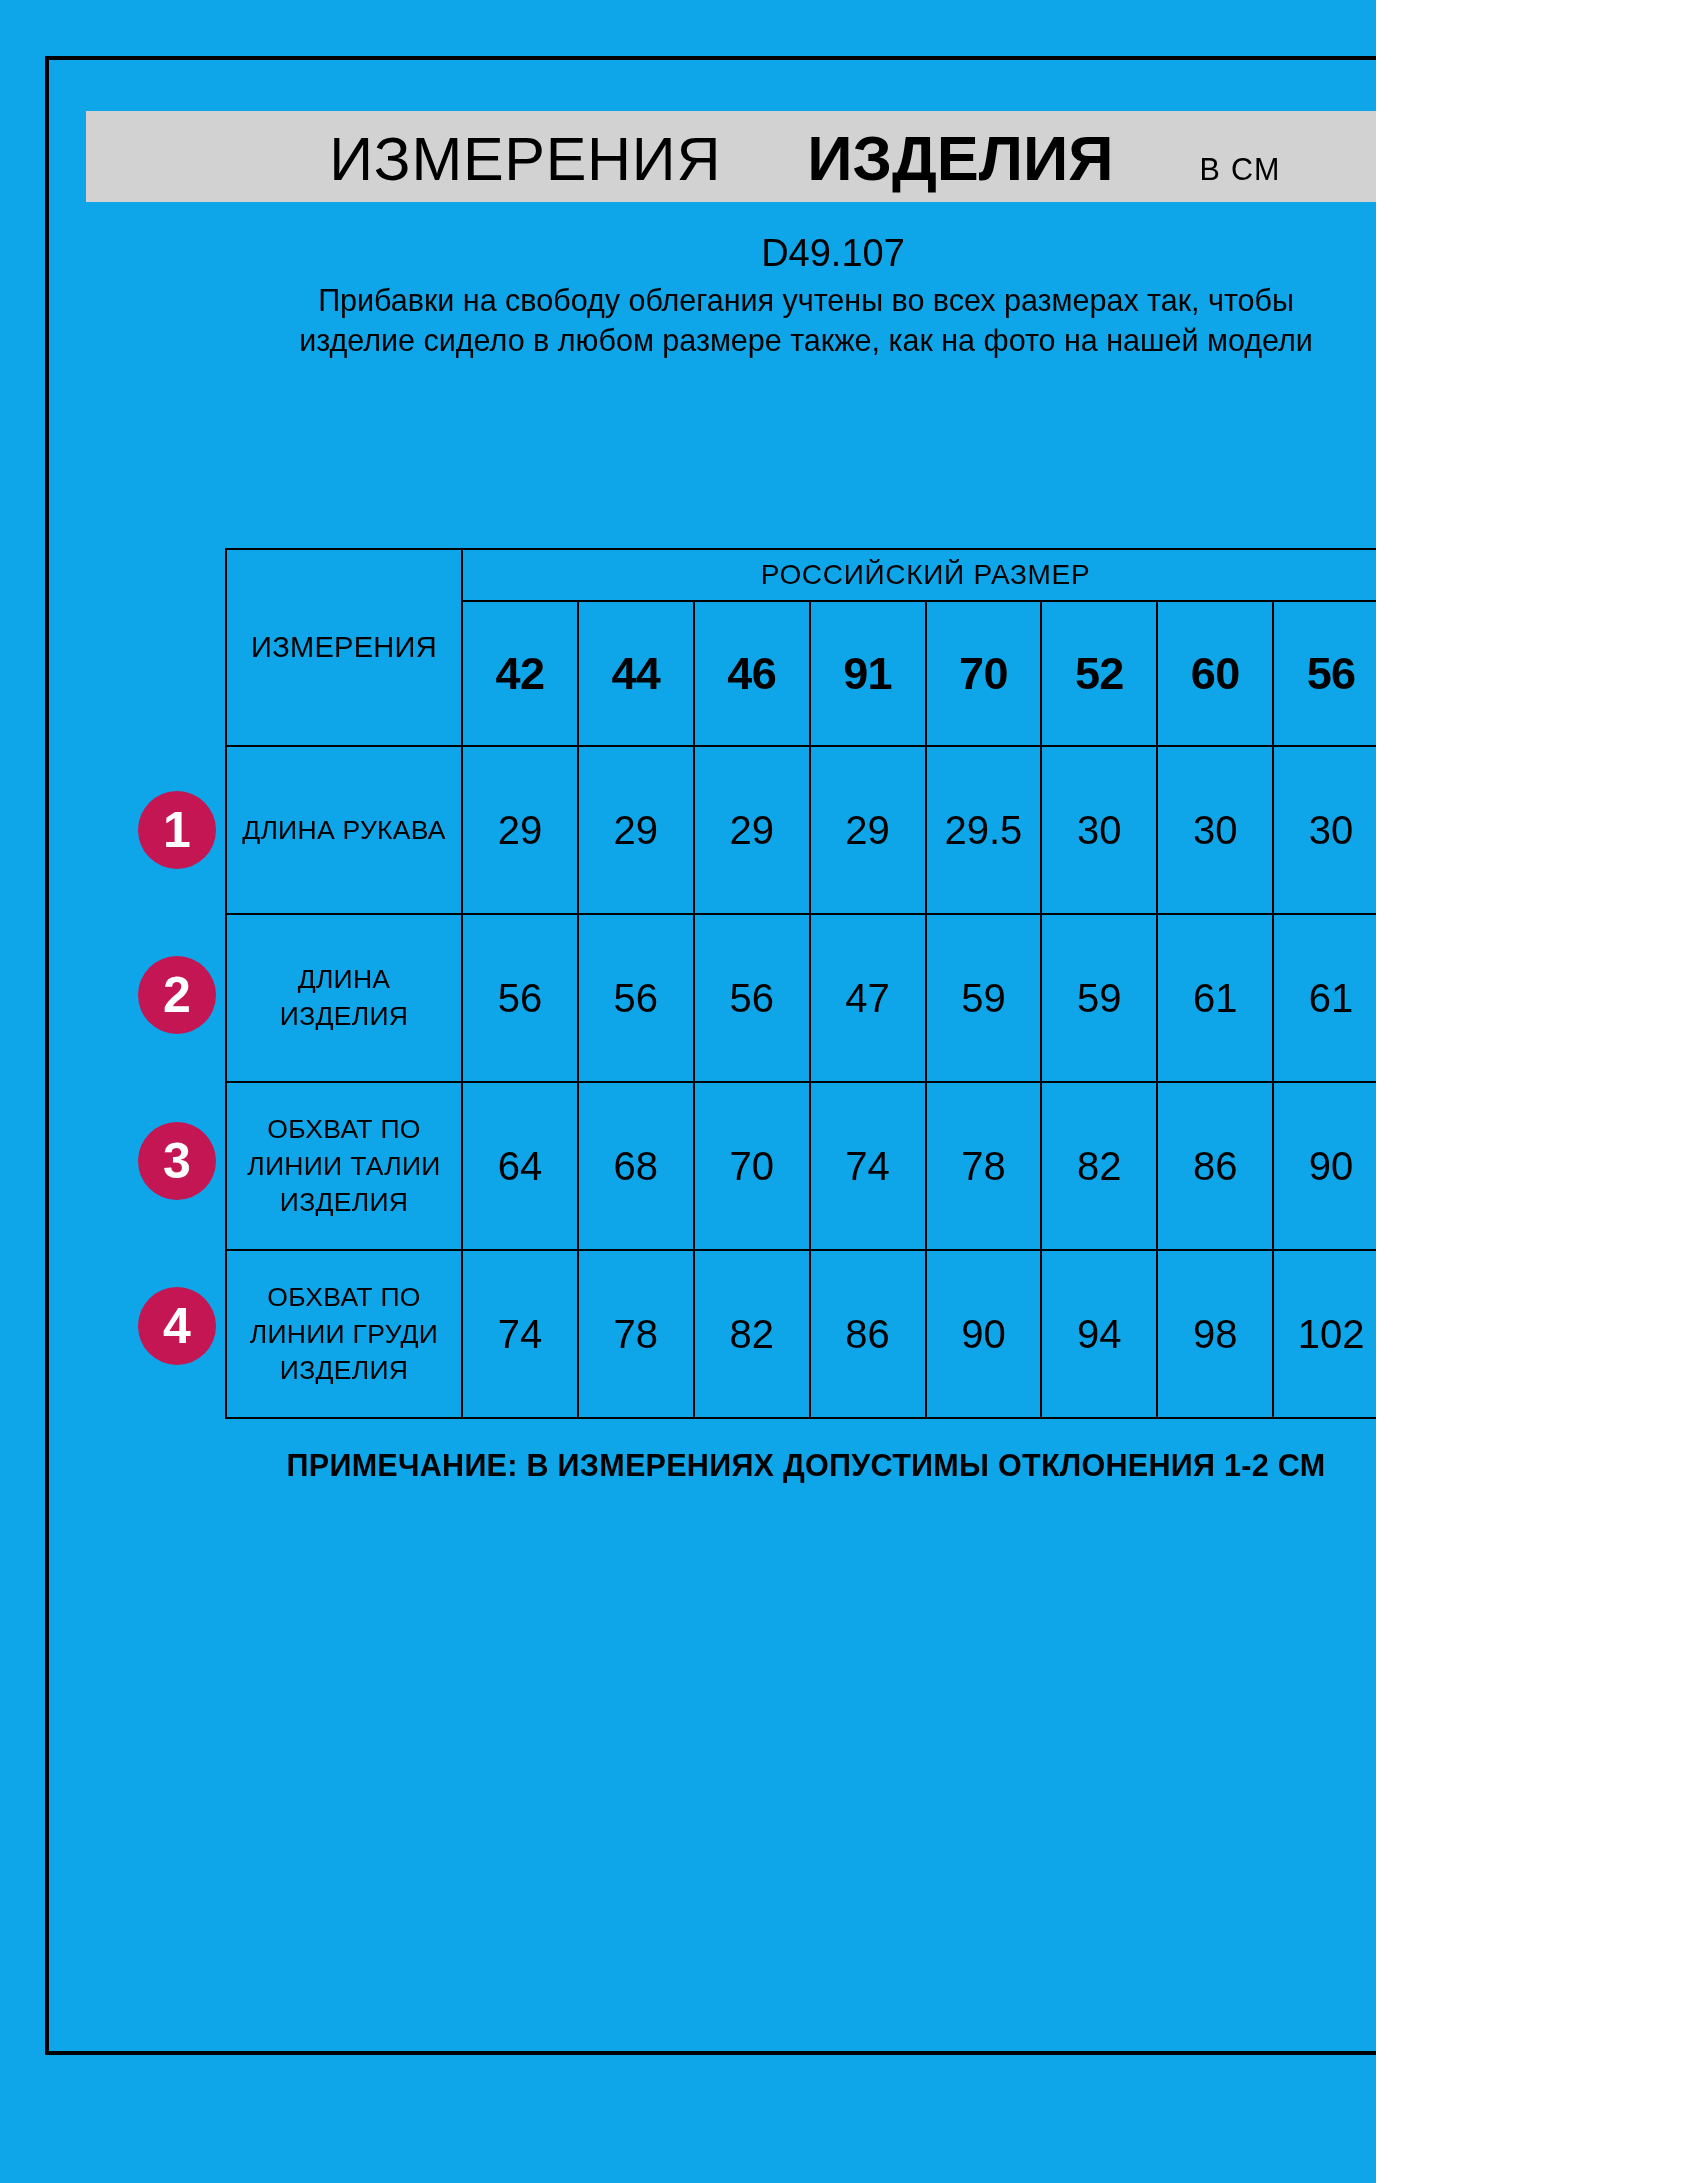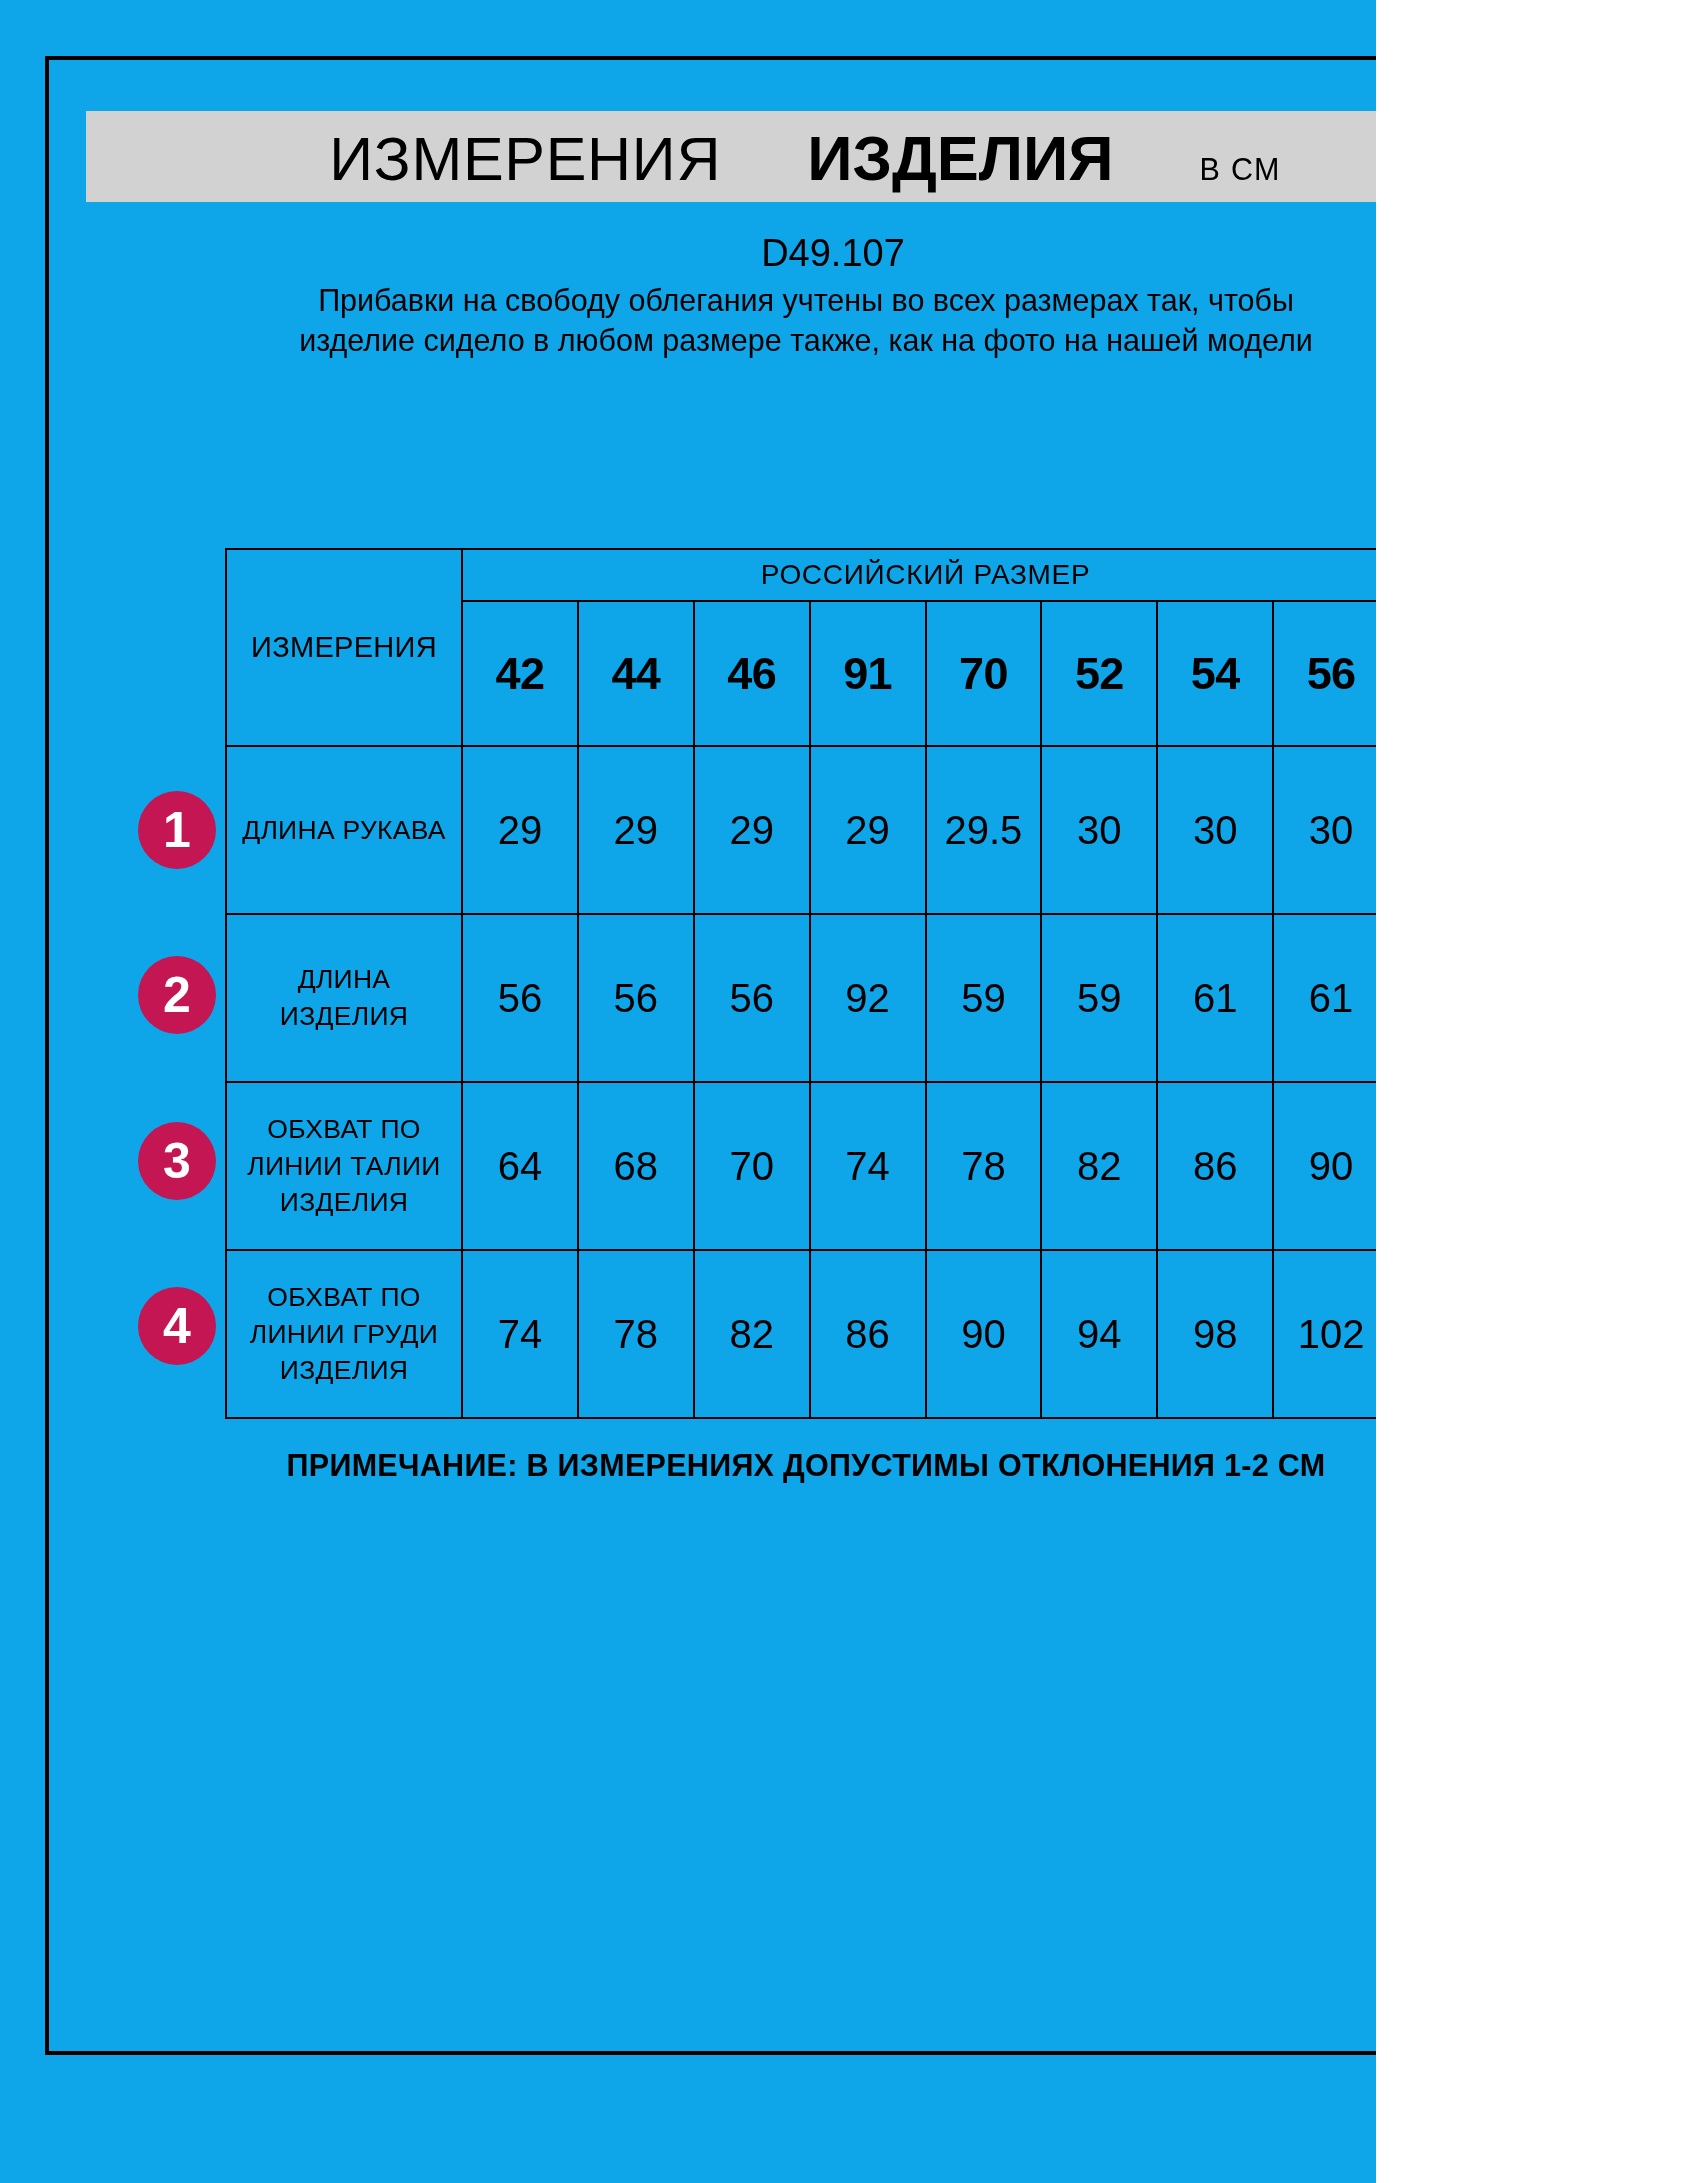--- a/index.html
+++ b/index.html
@@ -127,21 +127,21 @@
           <span class="grp">РОССИЙСКИЙ РАЗМЕР</span>
         </td>
       </tr>
       <tr id="sizes-row">
           <td class="size-cell"><span class="sz">42</span></td>
           <td class="size-cell"><span class="sz">44</span></td>
           <td class="size-cell"><span class="sz">46</span></td>
           <td class="size-cell"><span class="sz">91</span></td>
           <td class="size-cell"><span class="sz">70</span></td>
           <td class="size-cell"><span class="sz">52</span></td>
-          <td class="size-cell"><span class="sz">54</span></td>
+          <td class="size-cell"><span class="sz">60</span></td>
           <td class="size-cell"><span class="sz">56</span></td>
         </tr>
     </thead>
     <tbody id="rows-body">
         <tr>
           <td class="label-cell"><span class="lab">ДЛИНА РУКАВА</span></td>
           <td class="value-cell"><span class="val">29</span></td>
           <td class="value-cell"><span class="val">29</span></td>
           <td class="value-cell"><span class="val">29</span></td>
           <td class="value-cell"><span class="val">29</span></td>
@@ -149,21 +149,21 @@
           <td class="value-cell"><span class="val">30</span></td>
           <td class="value-cell"><span class="val">30</span></td>
           <td class="value-cell"><span class="val">30</span></td>
         </tr>
         <tr>
           <td class="label-cell"><span class="lab">ДЛИНА
 ИЗДЕЛИЯ</span></td>
           <td class="value-cell"><span class="val">56</span></td>
           <td class="value-cell"><span class="val">56</span></td>
           <td class="value-cell"><span class="val">56</span></td>
-          <td class="value-cell"><span class="val">92</span></td>
+          <td class="value-cell"><span class="val">47</span></td>
           <td class="value-cell"><span class="val">59</span></td>
           <td class="value-cell"><span class="val">59</span></td>
           <td class="value-cell"><span class="val">61</span></td>
           <td class="value-cell"><span class="val">61</span></td>
         </tr>
         <tr>
           <td class="label-cell"><span class="lab">ОБХВАТ ПО
 ЛИНИИ ТАЛИИ
 ИЗДЕЛИЯ</span></td>
           <td class="value-cell"><span class="val">64</span></td>

